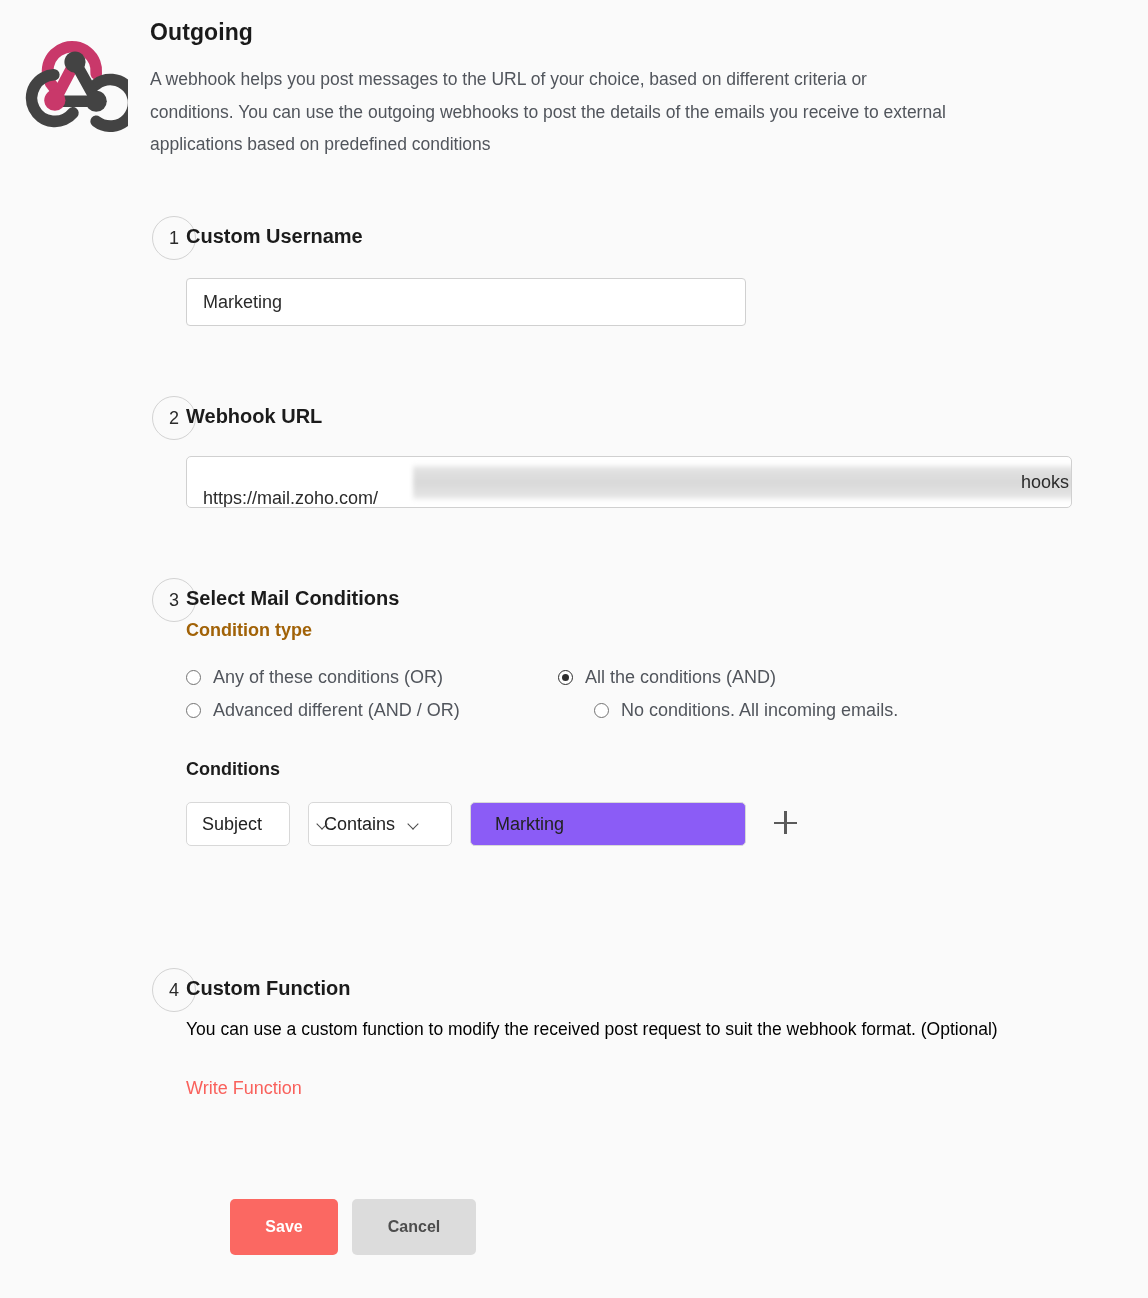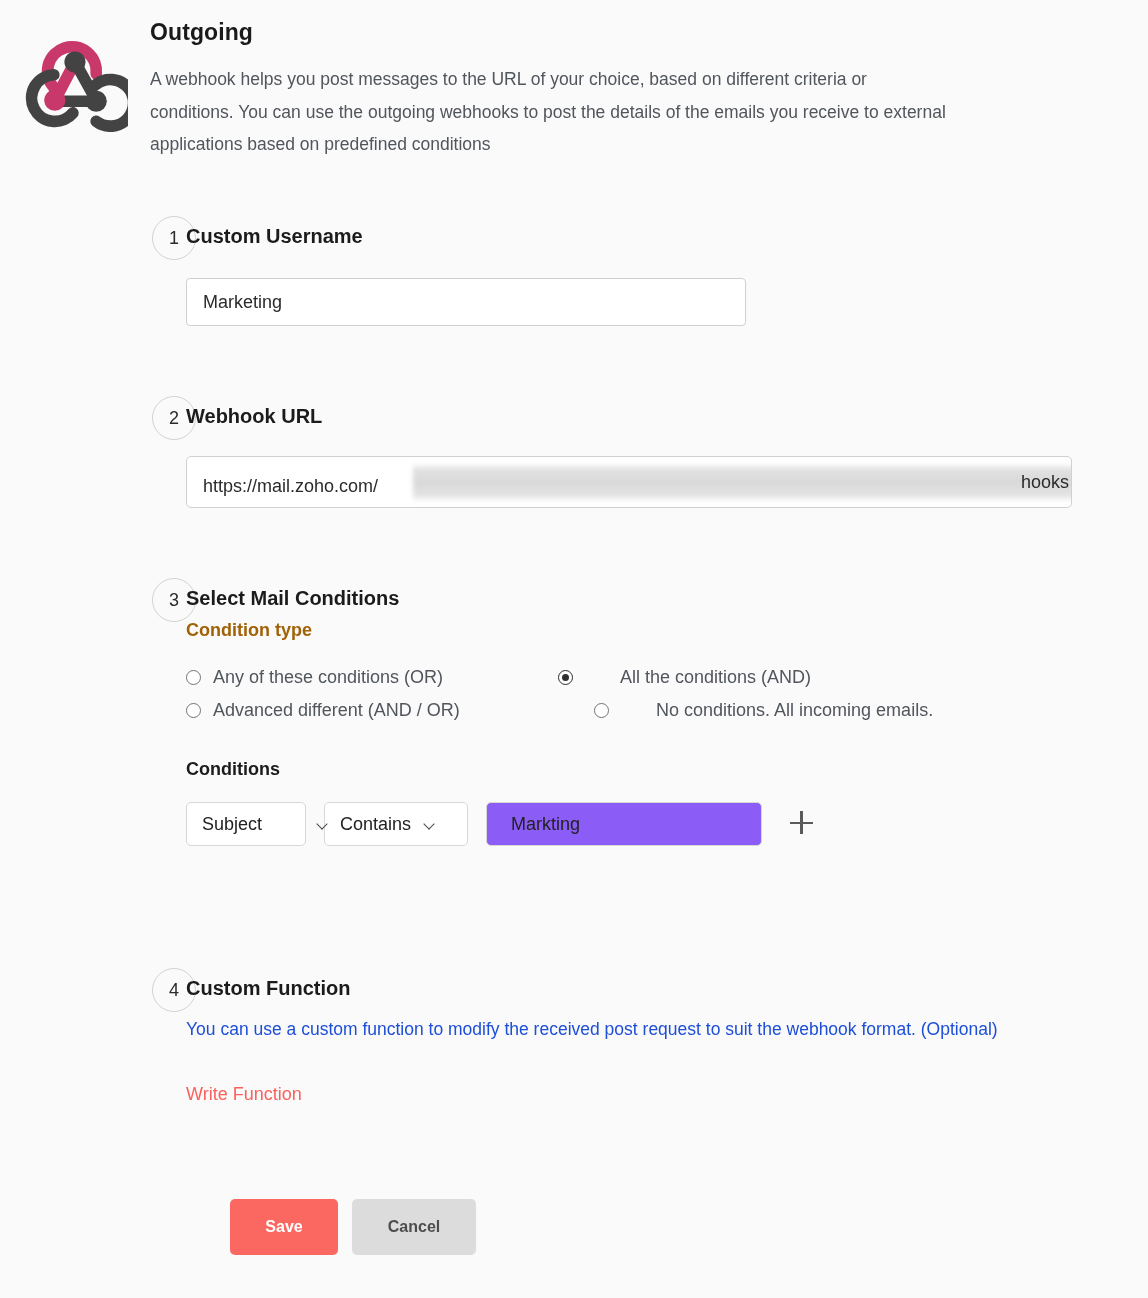--- a/index.html
+++ b/index.html
@@ -125,21 +125,21 @@
     margin-top: 28px;
     border: 1px solid #d0d0d0;
     border-radius: 5px;
     background: #ffffff;
     box-sizing: border-box;
     overflow: hidden;
   }
   .url-text {
     position: absolute;
     left: 16px;
-    top: 4px;
+    top: 16px;
     height: 50px;
     line-height: 50px;
     font-size: 18px;
     color: #2b2b2b;
     white-space: nowrap;
   }
   .url-redaction {
     position: absolute;
     left: 226px;
     top: 7px;
@@ -177,21 +177,21 @@
     margin-bottom: 12px;
   }
   .radio-opt {
     display: flex;
     align-items: center;
     font-size: 18px;
     color: #51555c;
     cursor: pointer;
   }
   .radio-col-a { width: 372px; flex: 0 0 372px; }
-  .radio-col-b { flex: 1 1 auto; gap: 35px; }
+  .radio-col-b { flex: 1 1 auto; }
   .radio-row.second .radio-col-b { padding-left: 36px; }
   .radio-mark {
     width: 15px;
     height: 15px;
     border-radius: 50%;
     border: 1.4px solid #737373;
     background: #fff;
     margin-right: 12px;
     flex: 0 0 15px;
     box-sizing: border-box;
@@ -245,21 +245,21 @@
   }
   .chev::before {
     content: "";
     position: absolute;
     left: 0; top: 1px;
     width: 7px; height: 7px;
     border-right: 1.4px solid #4a4a4a;
     border-bottom: 1.4px solid #4a4a4a;
     transform: rotate(45deg);
   }
-  .select-subject { width: 120px; gap: 42px; }
+  .select-subject { width: 104px; gap: 42px; }
   .select-operator { width: 144px; }
   .cond-value {
     width: 276px;
     height: 44px;
     border: 1px solid #d8d8d8;
     border-radius: 5px;
     background: #8b5cf6;
     font-family: "Liberation Sans", sans-serif;
     font-size: 18px;
     color: #222;
@@ -280,22 +280,22 @@
     position: absolute;
     background: #5a5a5a;
   }
   .add-cond::before { left: 0; top: 11px; width: 23px; height: 2.4px; }
   .add-cond::after  { top: 0; left: 10.3px; width: 2.4px; height: 23px; }
 
   
   .cf-desc {
     font-size: 17.5px;
     line-height: 1.8;
-    color: #1d4ed8;
-    margin: 14px 0 10px 0;
+    color: #000000;
+    margin: 14px 0 4px 0;
     max-width: 870px;
   }
   .write-fn {
     display: inline-block;
     margin-top: 28px;
     font-size: 18px;
     color: #f9615c;
     text-decoration: none;
     cursor: pointer;
   }

